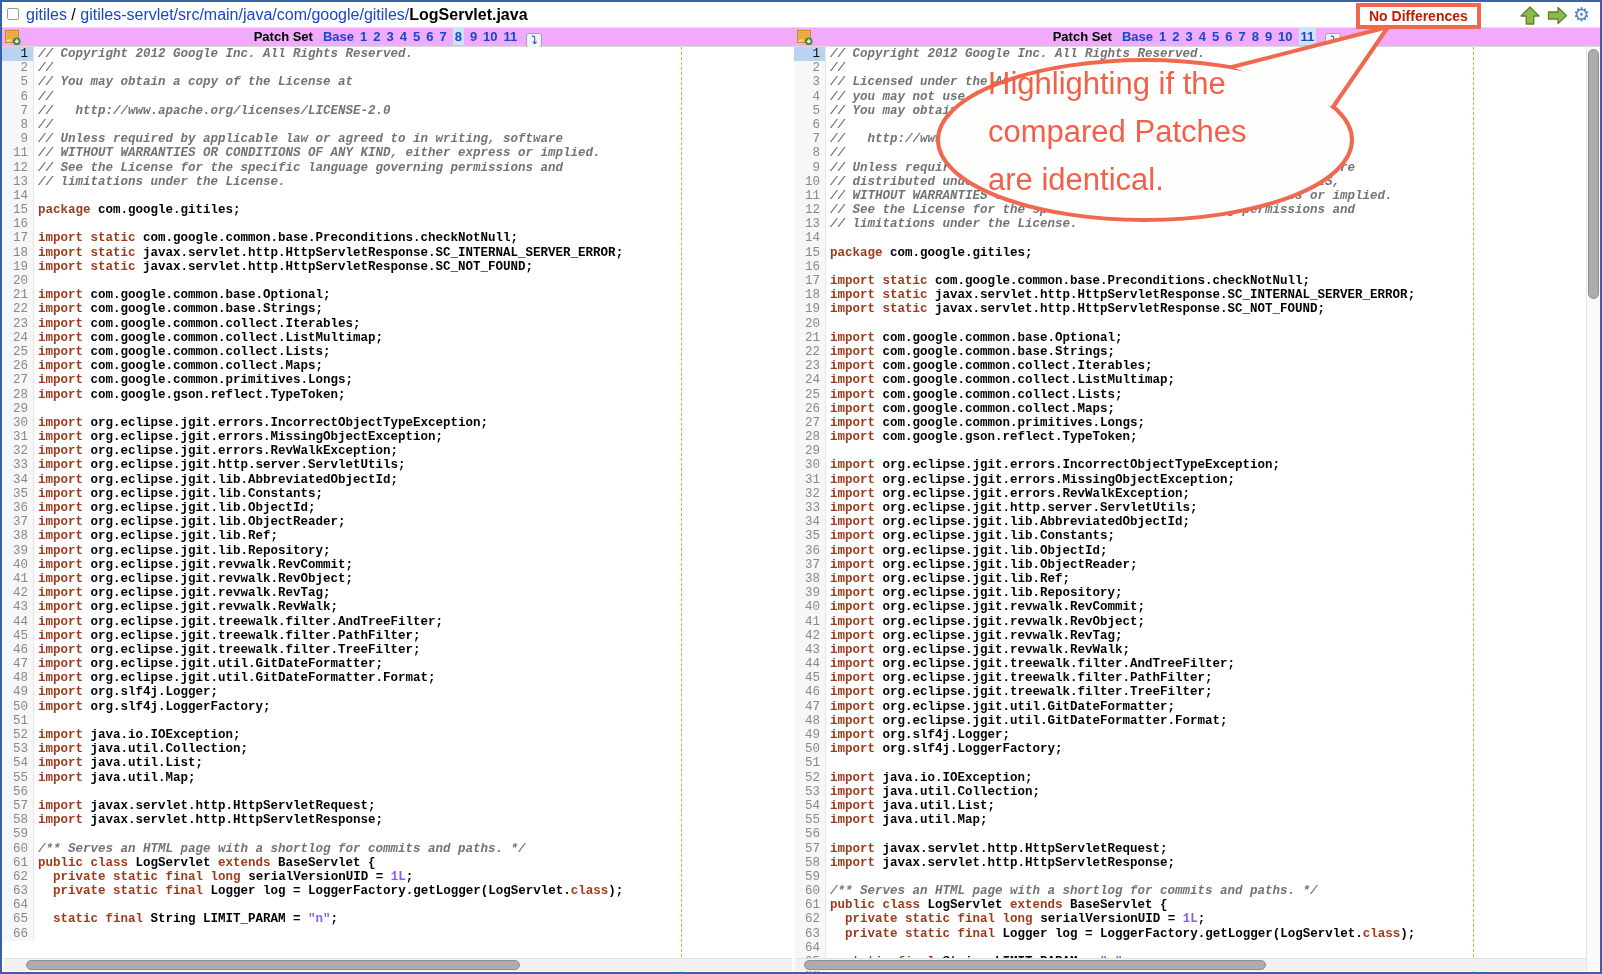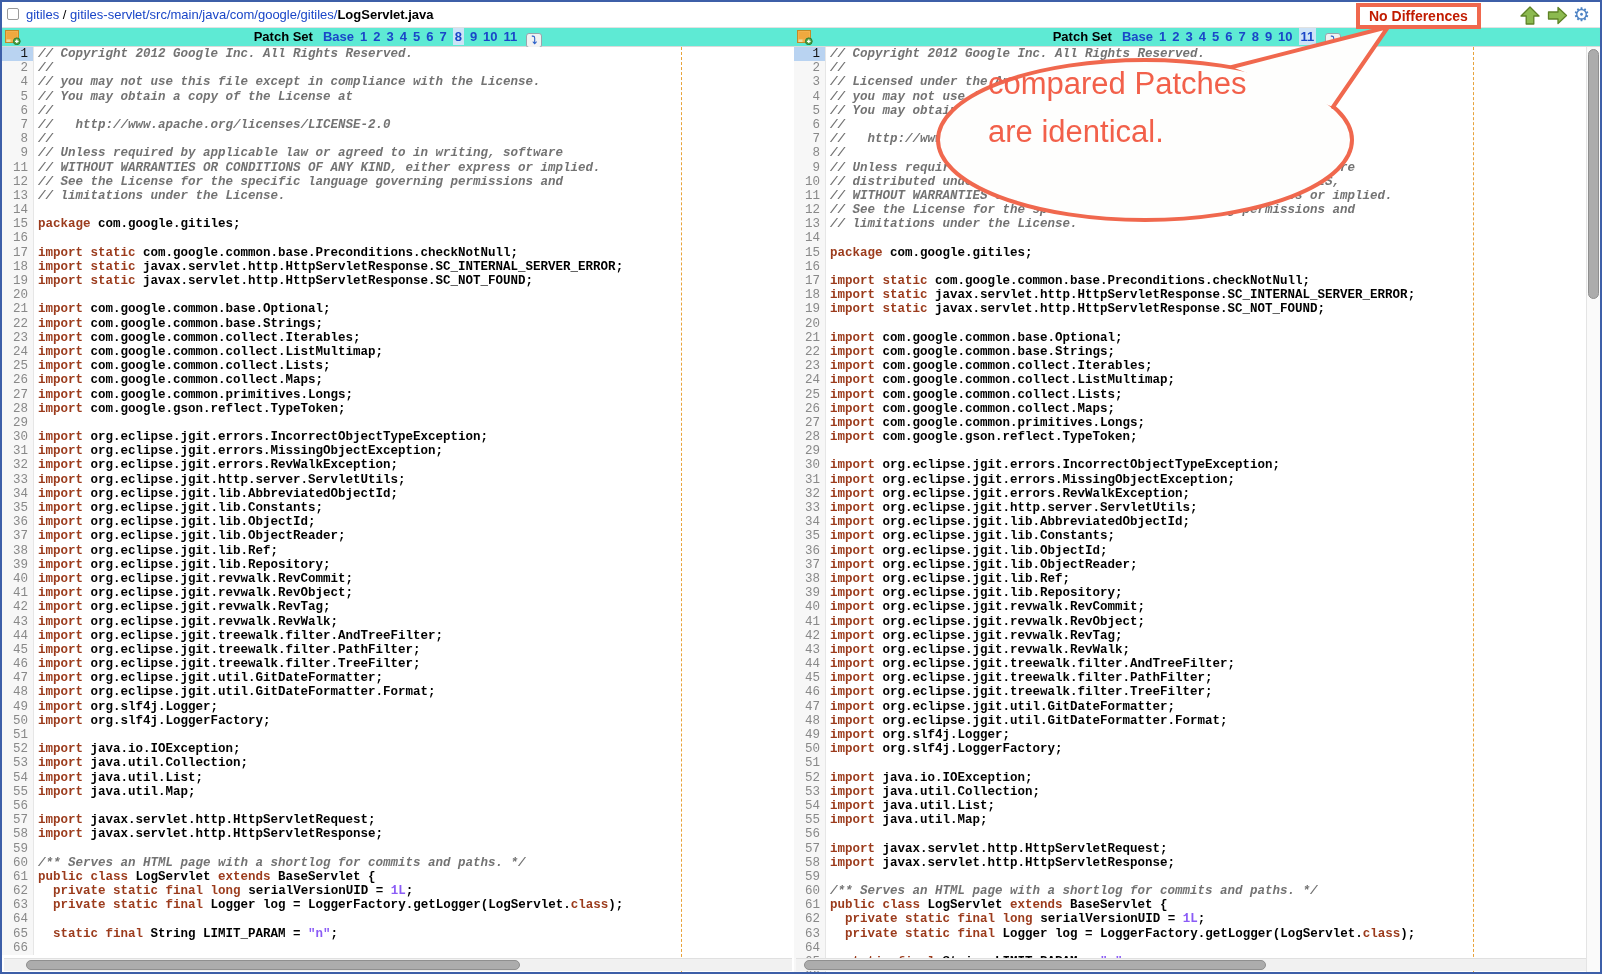--- a/index.html
+++ b/index.html
@@ -7,27 +7,27 @@
               font-family:"Liberation Sans", sans-serif; }
   #window { position:relative; width:1602px; height:974px;
             border:2px solid #3D5FA8; background:#fff; overflow:hidden; }
 
   
   #topbar { position:absolute; left:0; top:0; width:1598px; height:25px;
             background:#fff; }
   #file-checkbox { position:absolute; left:5px; top:6px; width:12px; height:12px;
                    border:1px solid #9a9a9a; border-radius:2px; background:#fff; }
   #breadcrumb { position:absolute; left:24px; top:0; height:30px; line-height:25px;
-                font-size:13px; color:#000; white-space:nowrap; }
+                font-size:16px; color:#000; white-space:nowrap; }
   #breadcrumb a { color:#1A46C8; text-decoration:none; cursor:pointer; }
   #breadcrumb .file { font-weight:bold; color:#000; }
 
   
   #patchbar { position:absolute; left:0; top:25px; width:1598px; height:20px;
-              background:#5eead4; border-top:1px solid #E2E2E2; border-bottom:1px solid #DADADA;
+              background:#f0abfc; border-top:1px solid #E2E2E2; border-bottom:1px solid #DADADA;
               display:flex; }
   .pane-header { position:relative; height:100%; }
   .pane-header.left  { width:792px; }
   .pane-header.right { width:806px; }
   .add-icon { position:absolute; left:3px; top:1px; width:16px; height:16px; cursor:pointer; }
   .patch-links { position:absolute; left:0; right:0; top:0; height:18px; line-height:18px;
                  text-align:center; font-size:13px; font-weight:bold; color:#000;
                  white-space:nowrap; }
   .patch-links .plabel { margin-right:7px; }
   .patch-links .plink { color:#1A46C8; margin:0 3px; cursor:pointer; }
@@ -123,21 +123,20 @@
       <span class="patch-links">
         <span class="plabel">Patch Set</span><span class="plink">Base</span><span class="plink">1</span><span class="plink">2</span><span class="plink">3</span><span class="plink">4</span><span class="plink">5</span><span class="plink">6</span><span class="plink">7</span><span class="plink">8</span><span class="plink">9</span><span class="plink">10</span><span class="plink sel">11</span><span class="dl-icon">⤵</span>
       </span>
     </div>
   </div>
 
   <div class="pane" id="pane-left">
     <div class="code-lines">
         <div class="cl"><span class="ln hl">1</span><span class="ct"><span class="tc">// Copyright 2012 Google Inc. All Rights Reserved.</span></span></div>
         <div class="cl"><span class="ln">2</span><span class="ct"><span class="tc">//</span></span></div>
-        <div class="cl"><span class="ln">4</span><span class="ct"><span class="tc">// you may not use this file except in compliance with the License.</span></span></div>
         <div class="cl"><span class="ln">5</span><span class="ct"><span class="tc">// You may obtain a copy of the License at</span></span></div>
         <div class="cl"><span class="ln">6</span><span class="ct"><span class="tc">//</span></span></div>
         <div class="cl"><span class="ln">7</span><span class="ct"><span class="tc">//   http://www.apache.org/licenses/LICENSE-2.0</span></span></div>
         <div class="cl"><span class="ln">8</span><span class="ct"><span class="tc">//</span></span></div>
         <div class="cl"><span class="ln">9</span><span class="ct"><span class="tc">// Unless required by applicable law or agreed to in writing, software</span></span></div>
         <div class="cl"><span class="ln">11</span><span class="ct"><span class="tc">// WITHOUT WARRANTIES OR CONDITIONS OF ANY KIND, either express or implied.</span></span></div>
         <div class="cl"><span class="ln">12</span><span class="ct"><span class="tc">// See the License for the specific language governing permissions and</span></span></div>
         <div class="cl"><span class="ln">13</span><span class="ct"><span class="tc">// limitations under the License.</span></span></div>
         <div class="cl"><span class="ln">14</span><span class="ct"></span></div>
         <div class="cl"><span class="ln">15</span><span class="ct"><span class="tk">package</span><span class="tp"> com.google.gitiles;</span></span></div>
@@ -276,20 +275,21 @@
   <div class="hscroll" id="hscroll-right">
     <div class="thumb"></div>
   </div>
 
   <svg id="bubble-svg" viewBox="0 0 1602 974">
     <ellipse cx="1145" cy="140" rx="207" ry="80" fill="#FEFEFD" stroke="#F0684E" stroke-width="4"></ellipse>
     <polygon points="1232,67 1388,27 1333,107" fill="#FEFEFD" stroke="none"></polygon>
     <path d="M1232 67 L1388 27 M1333 107 L1388 27" fill="none" stroke="#F0684E" stroke-width="4" stroke-linecap="round"></path>
   </svg>
   <div id="bubble-text">
+    <div>Highlighting if the</div>
     <div>compared Patches</div>
     <div>are identical.</div>
   </div>
 
   <div id="no-diff-badge">No Differences</div>
 
   <div id="nav-icons">
     <svg width="22" height="19" viewBox="0 0 22 19" style="cursor:pointer">
       <path d="M11 1 L20 10 L14.8 10 L14.8 18 L7.2 18 L7.2 10 L2 10 Z" fill="#8CBA4F" stroke="#5E8226" stroke-width="1.3" stroke-linejoin="round"></path>
     </svg>

